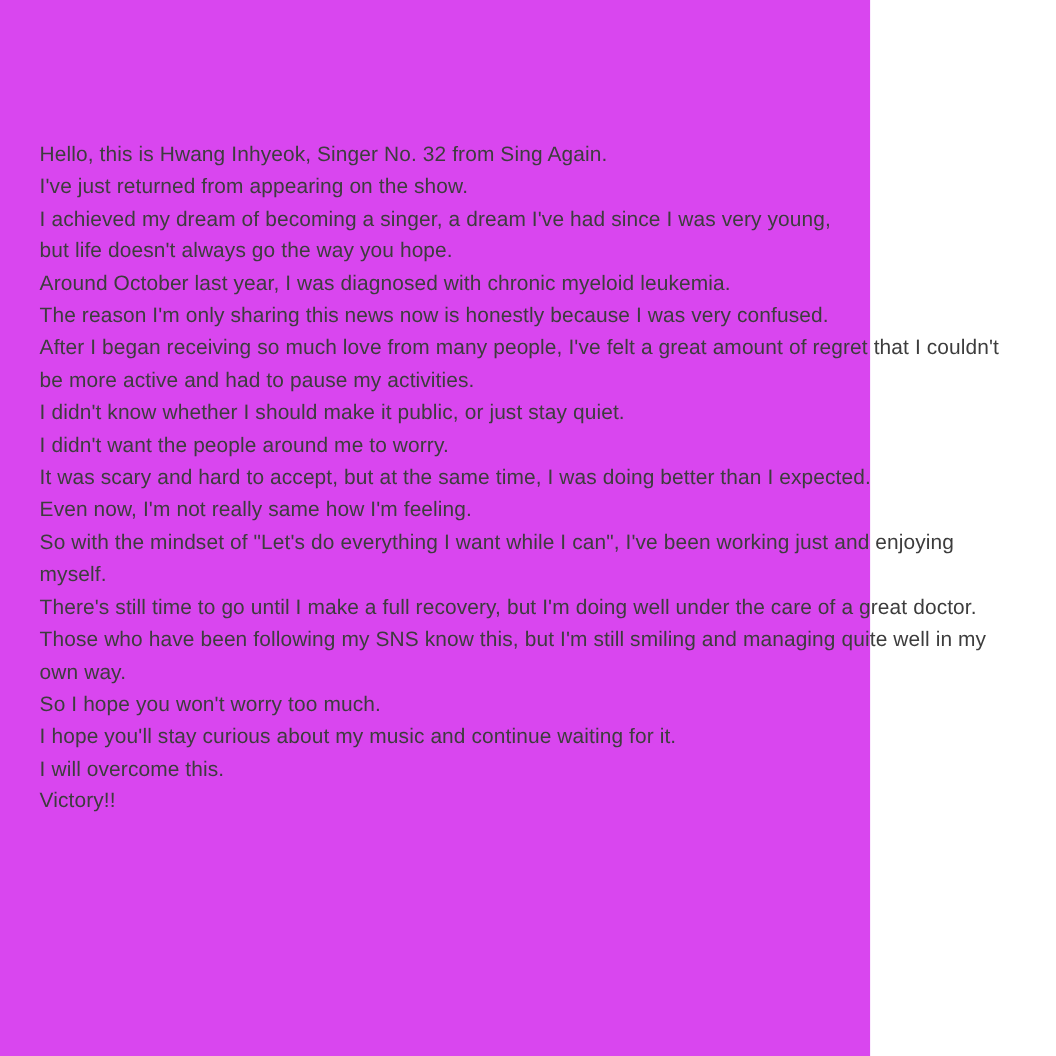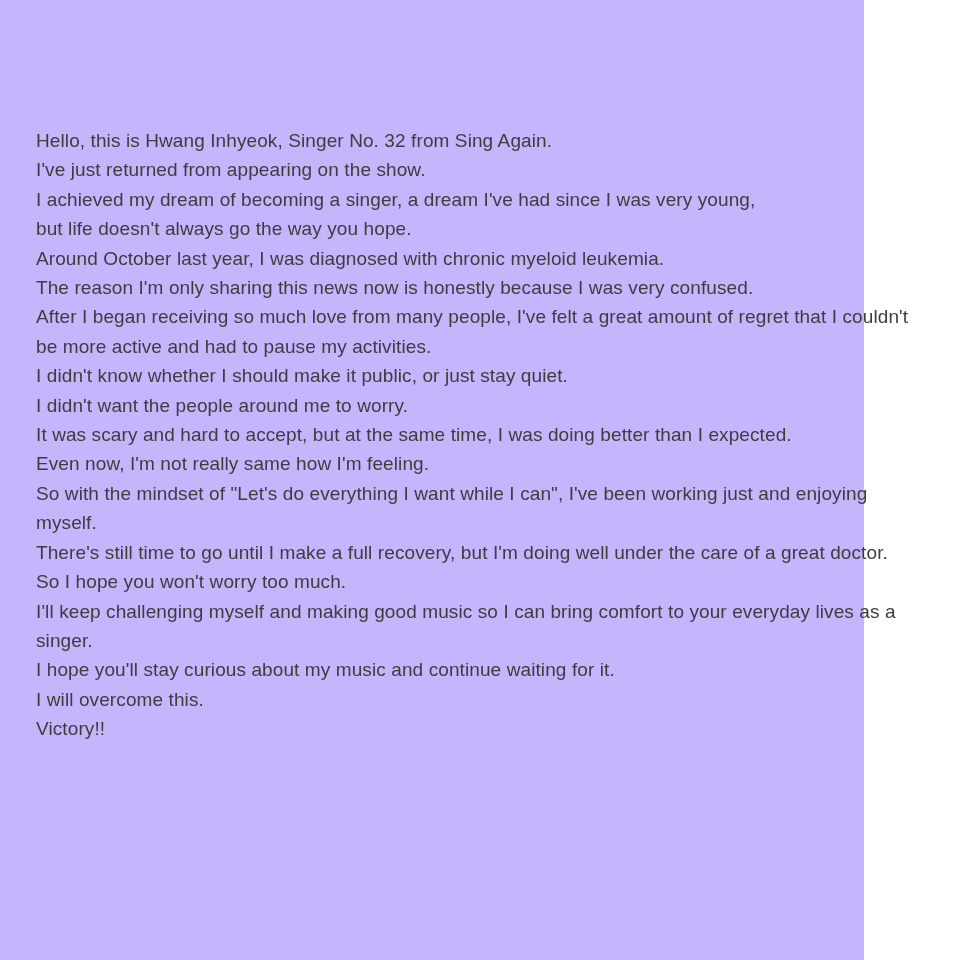--- a/index.html
+++ b/index.html
@@ -11,23 +11,23 @@
     height: 960px;
     background: #ffffff;
     font-family: "Liberation Sans", sans-serif;
     overflow: hidden;
     position: relative;
   }
   .page {
     position: absolute;
     left: 0;
     top: 0;
-    width: 864px;
+    width: 791px;
     height: 960px;
-    background: #c4b5fd;
+    background: #d946ef;
     text-decoration: underline;
   }
   .letter {
     position: absolute;
     left: 36px;
     top: 126px;
     width: 890px;
     color: #3d3d3d;
     font-size: 19px;
     line-height: 29.4px;
@@ -62,24 +62,24 @@
   <p class="line">I didn't want the people around me to worry.</p>
 
   <p class="line">It was scary and hard to accept, but at the same time, I was doing better than I expected.</p>
 
   <p class="line">Even now, I'm not really same how I'm feeling.</p>
 
   <p class="line">So with the mindset of "Let's do everything I want while I can", I've been working just and enjoying myself.</p>
 
   <p class="line">There's still time to go until I make a full recovery, but I'm doing well under the care of a great doctor.</p>
 
+  <p class="line">Those who have been following my SNS know this, but I'm still smiling and managing quite well in my own way.</p>
 
   <p class="line">So I hope you won't worry too much.</p>
 
-  <p class="line">I'll keep challenging myself and making good music so I can bring comfort to your everyday lives as a singer.</p>
 
   <p class="line">I hope you'll stay curious about my music and continue waiting for it.</p>
 
   <p class="line">I will overcome this.</p>
 
   <p class="line">Victory!!</p>
 </div>
 </div>
 
 </body></html>

